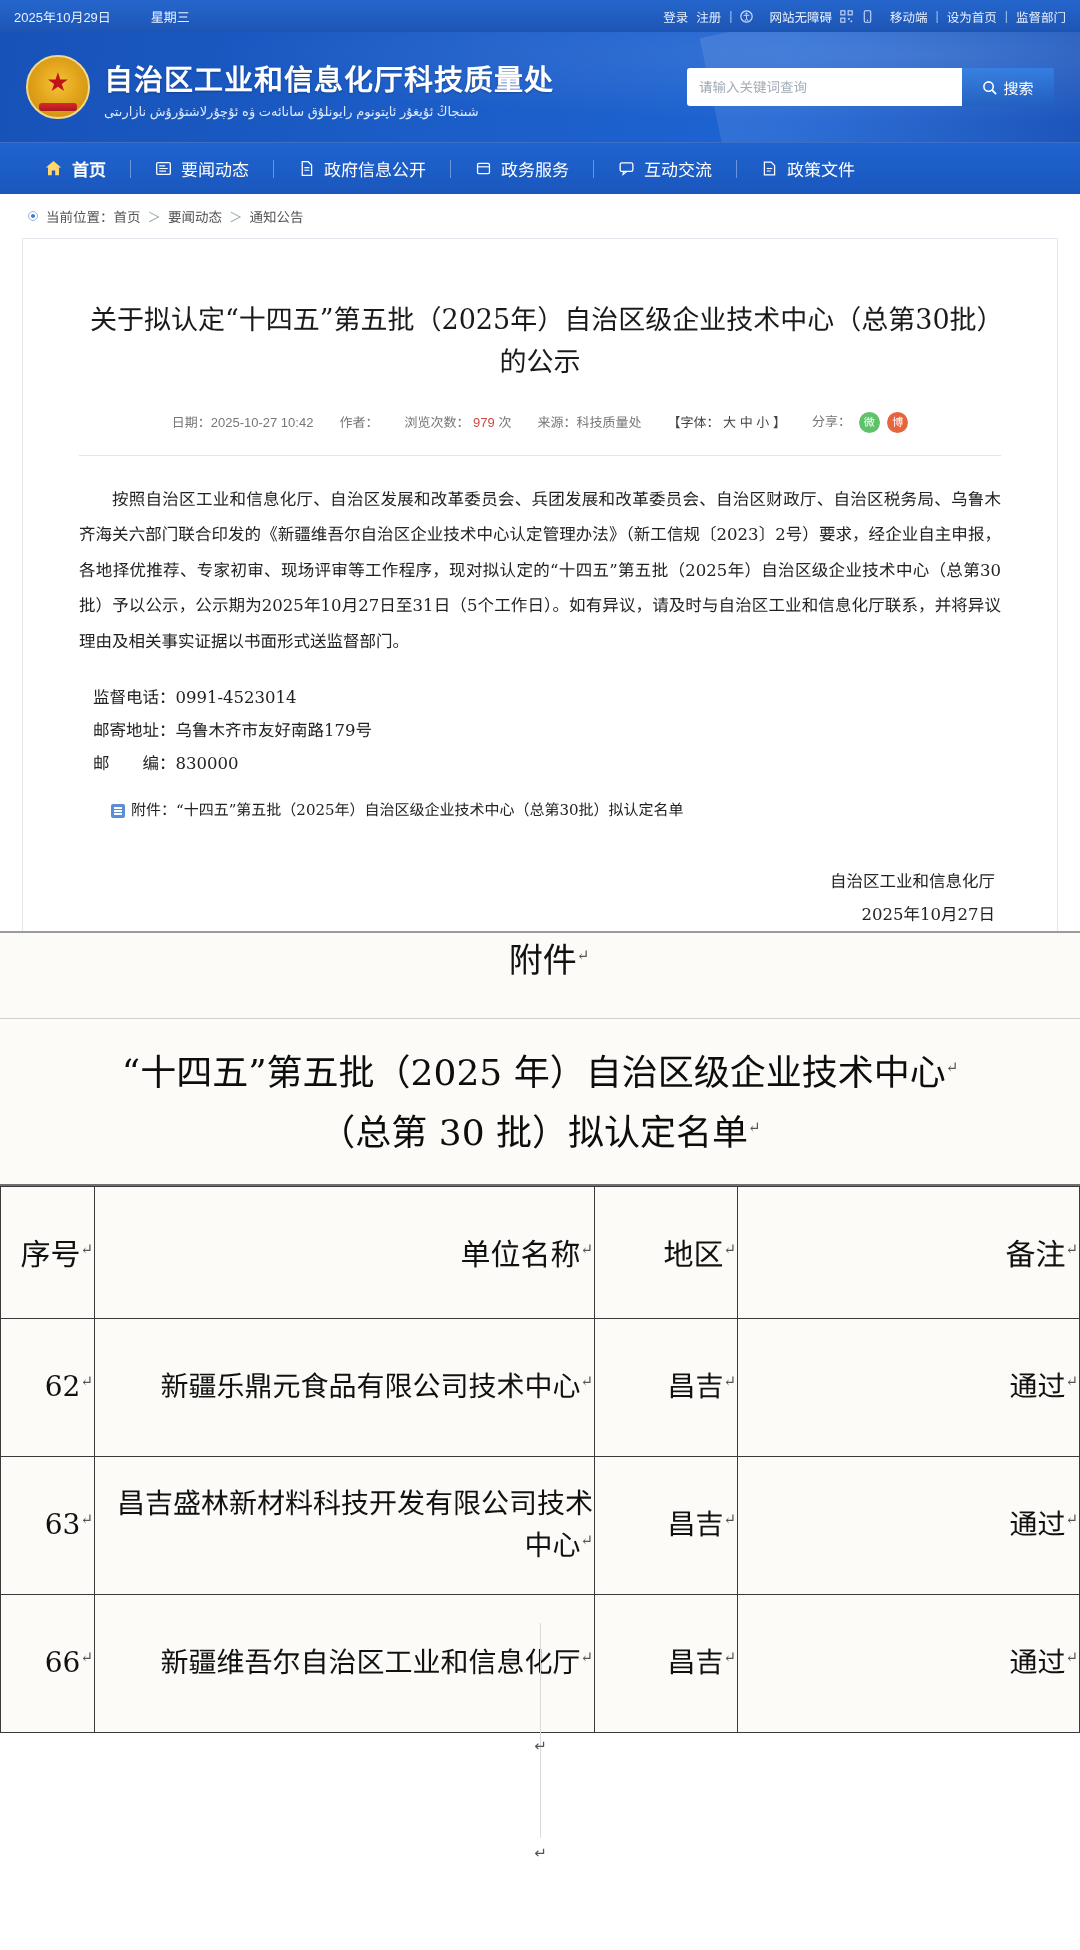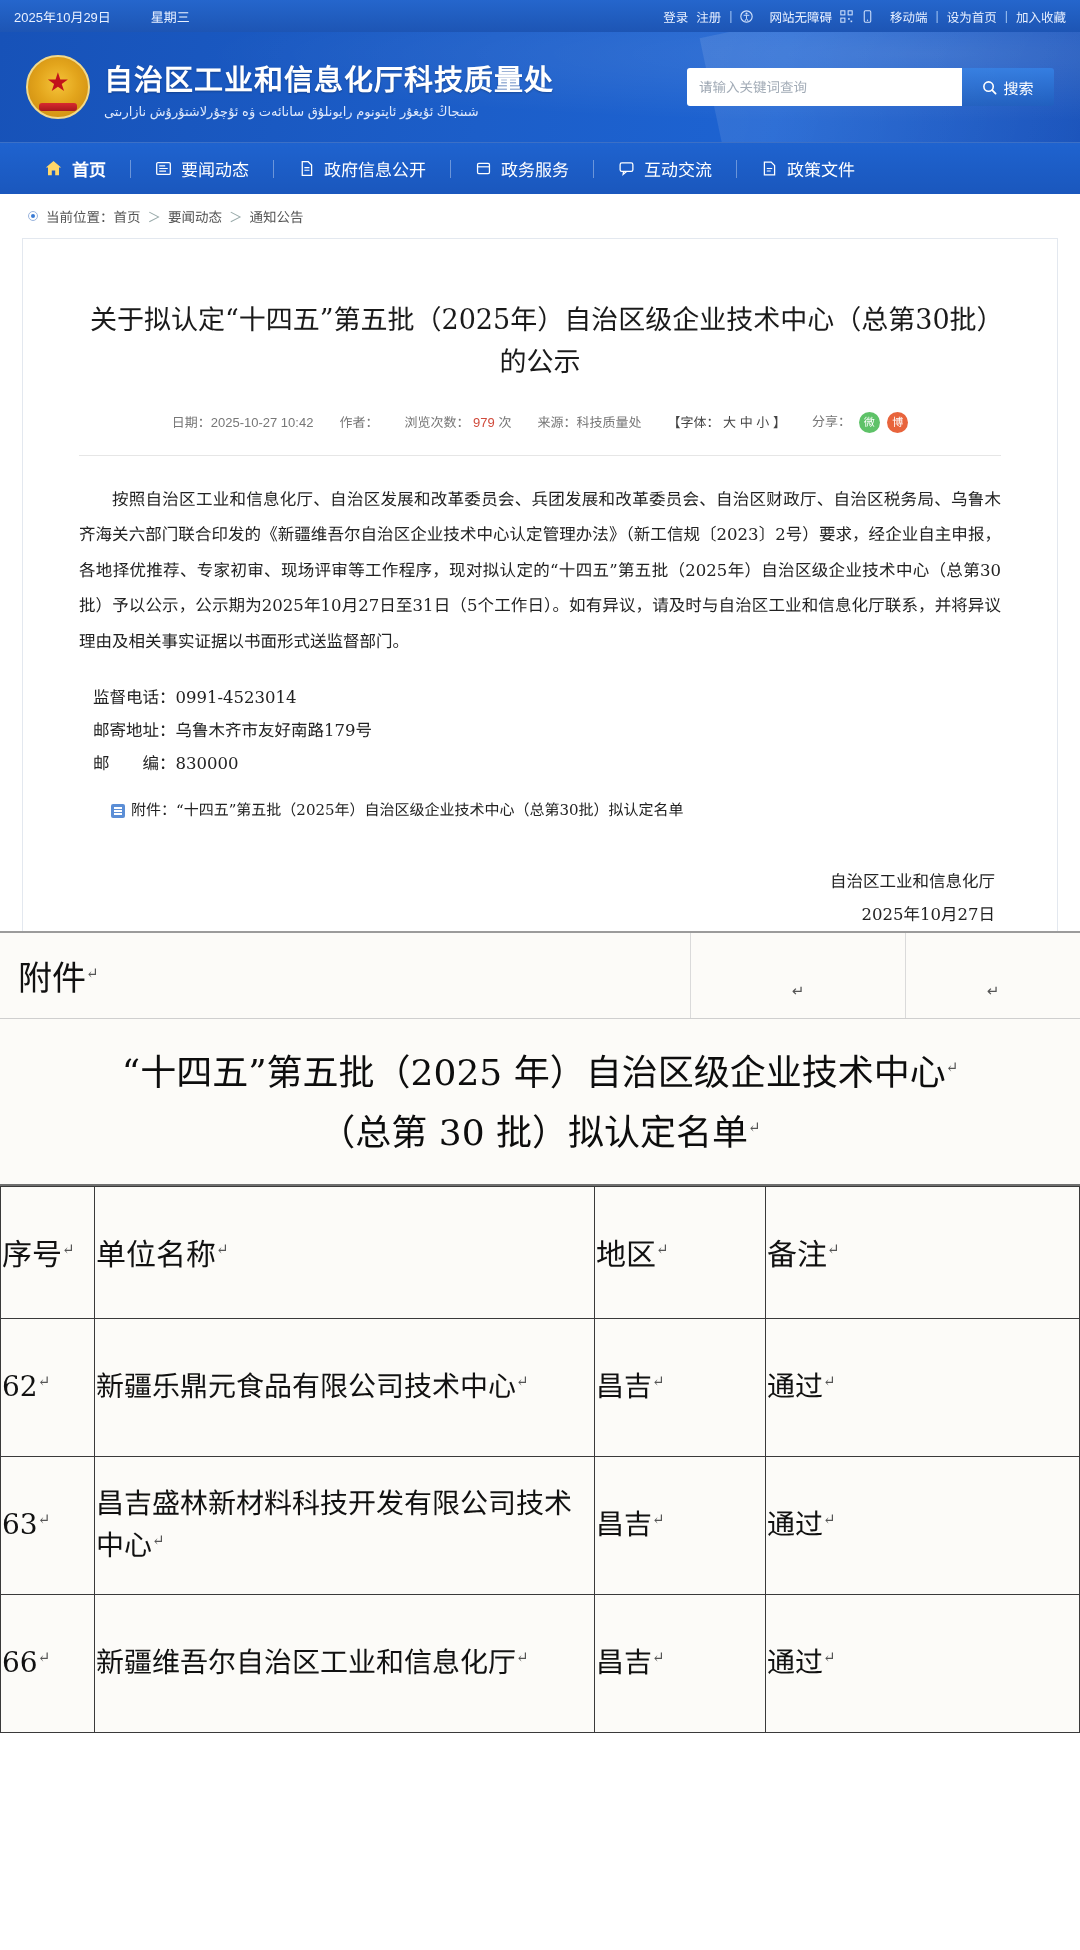--- a/index.html
+++ b/index.html
@@ -235,20 +235,21 @@
     border-top: 2px solid #9b9b9b;
     background: #fcfbf8;
     padding: 0;
     margin-top: 0;
   }
   .doc-head {
     display:flex;
     height: 86px;
     border-bottom: 1px solid #cfcfcf;
     align-items:center;
+    flex-direction:column;
   }
   .doc-head .c1 { flex: 0 0 690px; padding-left: 18px; font-family:"DejaVu Serif","Liberation Serif",serif; font-size: 34px; color:#111; }
   .doc-head .c2 { flex: 0 0 215px; border-left:1px solid #dadada; height:100%; position:relative; }
   .doc-head .c3 { flex: 1 1 auto; border-left:1px solid #dadada; height:100%; position:relative; }
   .pilcrow { color:#555; font-size:15px; }
   .doc-head .c2 .pilcrow, .doc-head .c3 .pilcrow { position:absolute; left:50%; top:50%; transform:translate(-50%,6px); }
 
   .doc-title {
     font-family:"DejaVu Serif","Liberation Serif",serif;
     font-size: 36px;
@@ -259,33 +260,33 @@
     border-bottom: 2px solid #6f6f6f;
   }
   table.namelist {
     width: 100%;
     border-collapse: collapse;
     font-family:"DejaVu Serif","Liberation Serif",serif;
     background:#fcfbf8;
   }
   table.namelist th, table.namelist td {
     border: 1px solid #3a3a3a;
-    text-align:left;
+    text-align:right;
     vertical-align: middle;
     color:#111;
   }
   table.namelist th {
     font-size: 30px;
     font-weight: normal;
     height: 132px;
   }
   table.namelist td { font-size: 28px; line-height:1.5; height: 138px; }
   .col-no { width: 94px; }
   .col-name { width: 500px; }
-  .col-area { width: 171px; margin-top: 25px; }
+  .col-area { width: 143px; margin-top: 25px; }
   .col-note { width: auto; }
   .pil { font-size: 15px; color:#555; vertical-align: super; }
 </style>
 </head>
 <body>
 
 <div class="topbar">
   <span class="date">2025年10月29日</span>
   <span class="weekday">星期三</span>
   <div class="right">
@@ -312,21 +313,21 @@
     <span class="item">
       <svg class="mini-ico" viewBox="0 0 16 16">
         <rect x="4" y="1" width="8" height="14" rx="1.4" fill="none" stroke="#cfe0fb" stroke-width="1.3"></rect>
         <circle cx="8" cy="12.6" r="0.8" fill="#cfe0fb"></circle>
       </svg>
       <span>移动端</span>
     </span>
     <span class="sep">|</span>
     <span>设为首页</span>
     <span class="sep">|</span>
-    <span>加入收藏</span>
+    <span>监督部门</span>
   </div>
 </div>
 
 <div class="header">
   <div class="emblem">
     <span class="star">★</span>
     <span class="gear"></span>
   </div>
   <div>
     <div class="site-title">自治区工业和信息化厅科技质量处</div>

